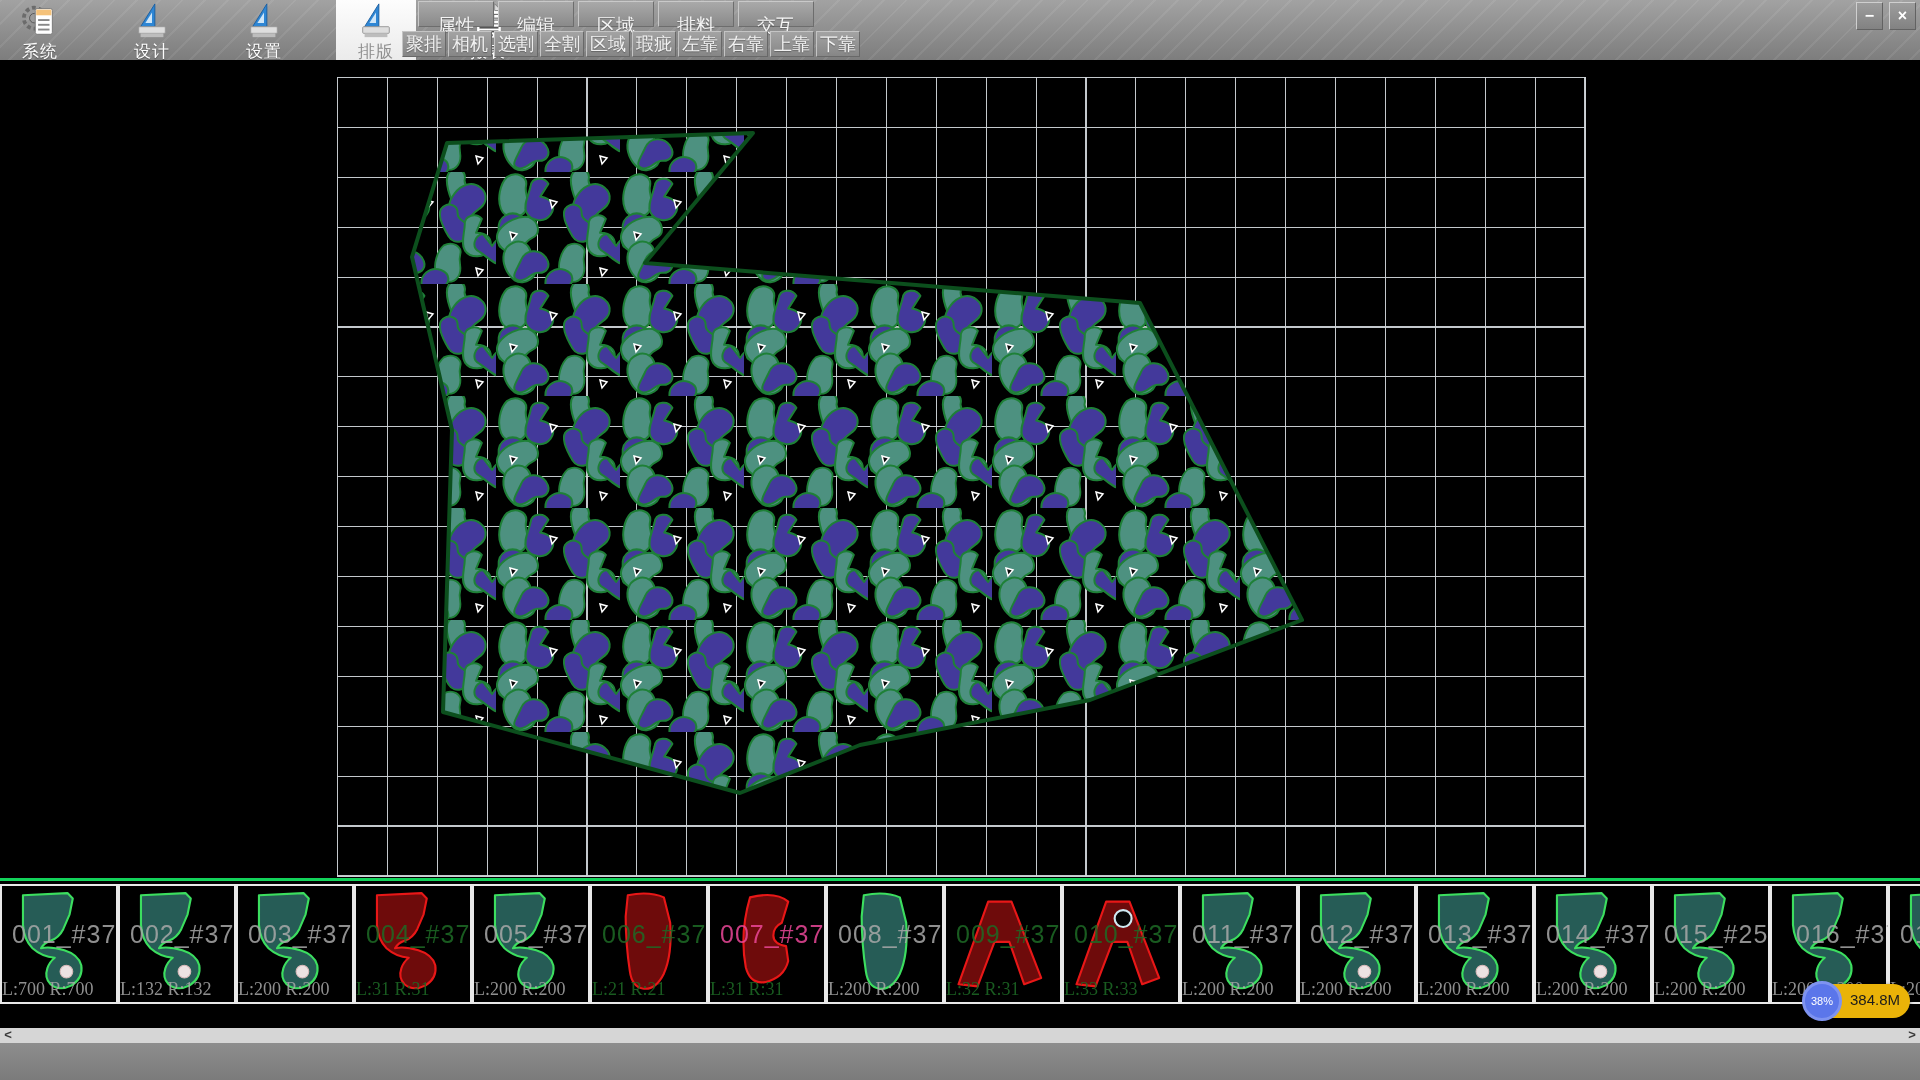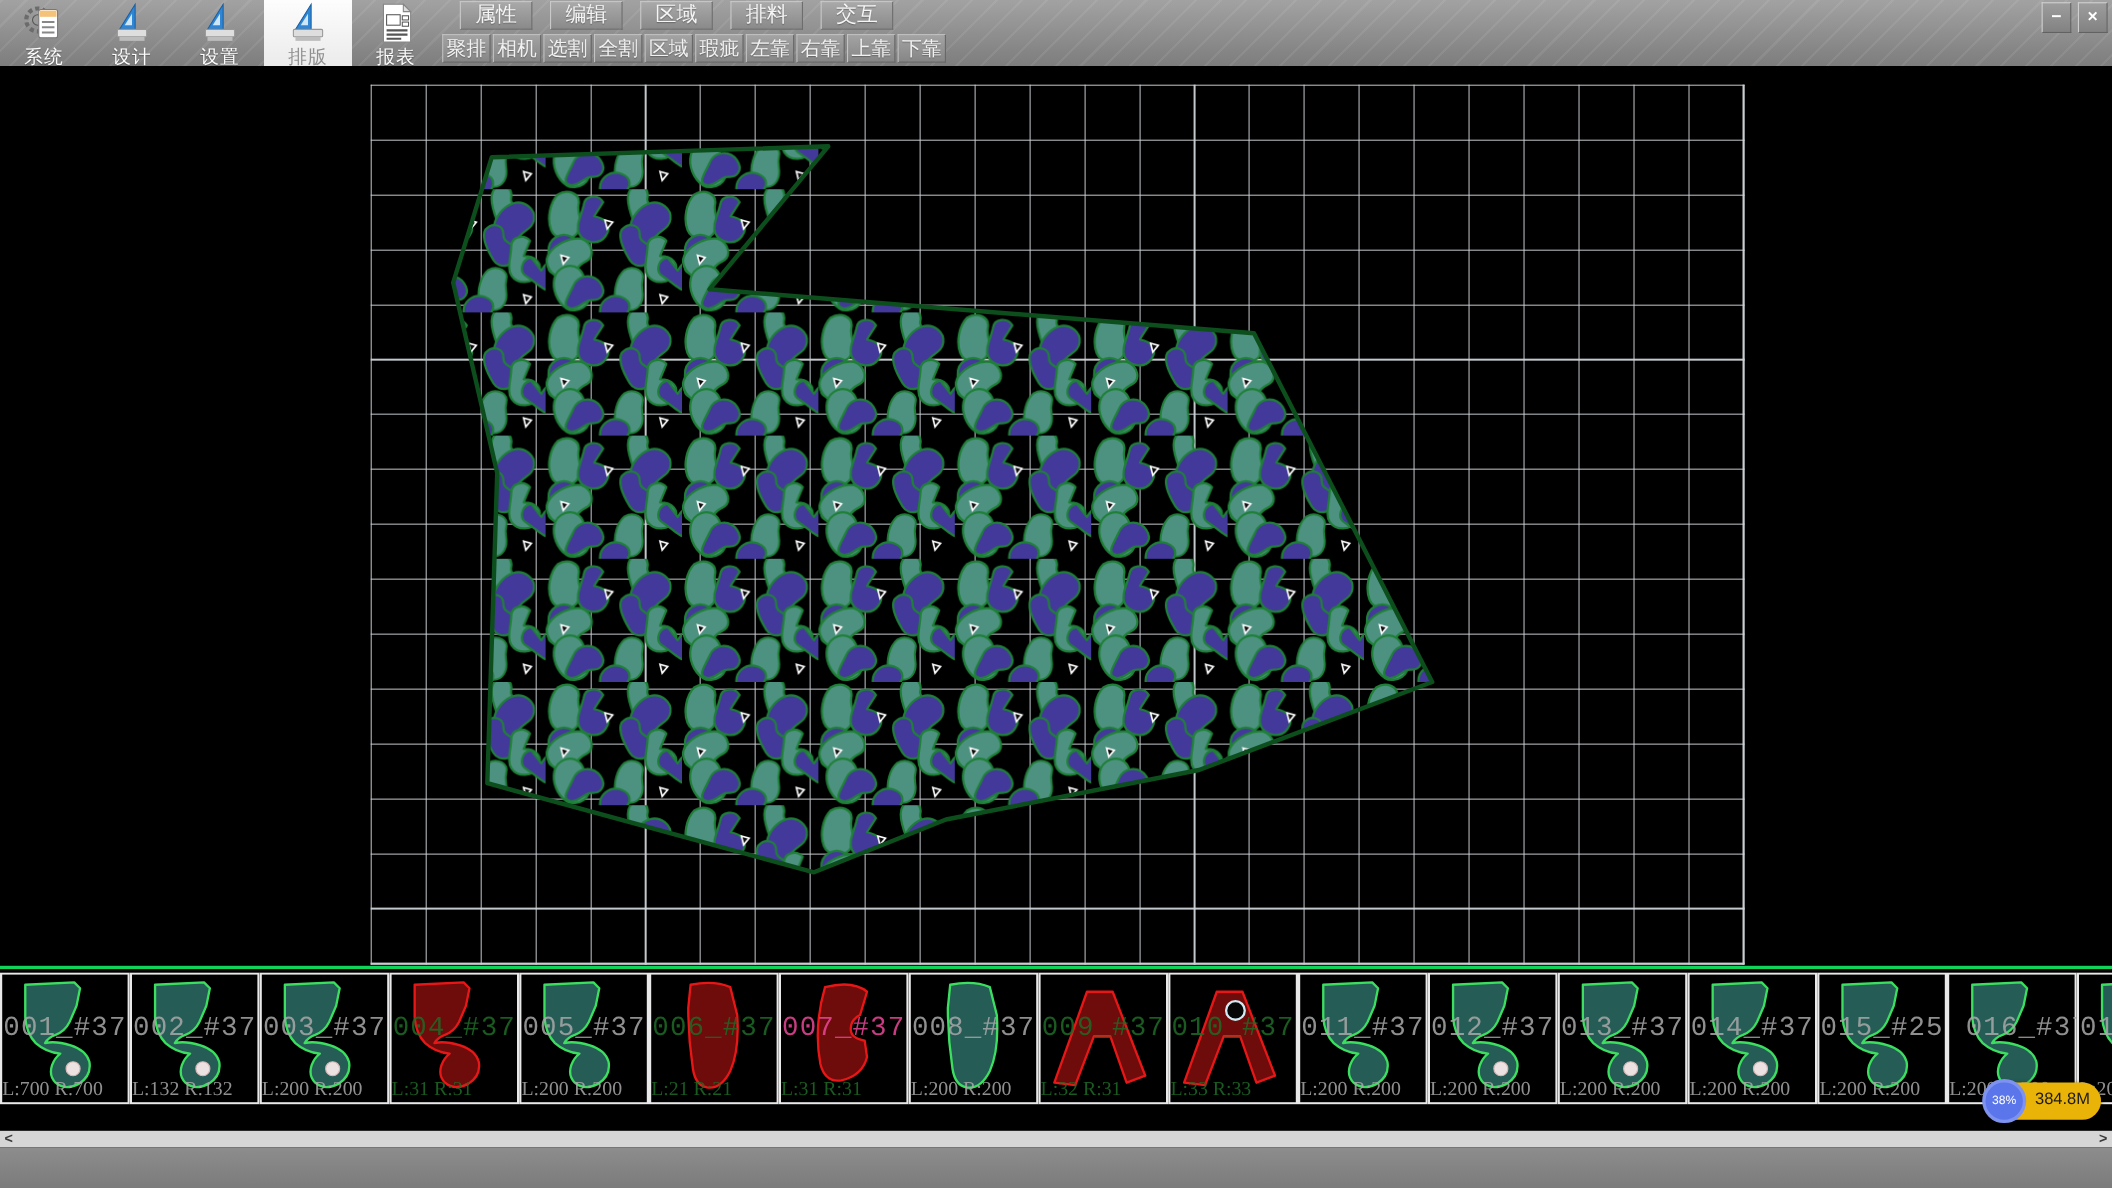--- a/index.html
+++ b/index.html
@@ -5,33 +5,33 @@
   html,body{margin:0;padding:0;width:1920px;height:1080px;overflow:hidden;background:#000;
     font-family:"Liberation Sans","DejaVu Sans",sans-serif;-webkit-font-smoothing:antialiased;}
   .app{position:relative;width:1920px;height:1080px;}
 
   
   .toolbar{position:absolute;top:0;left:0;width:1920px;height:60px;
     background:linear-gradient(#a2a2a2,#7d7d7d);
     border-bottom:1px solid #5e5e5e;}
   .toolbar .streaks{position:absolute;inset:0;
     background:repeating-linear-gradient(135deg,rgba(255,255,255,.07) 0 2px,transparent 2px 16px);pointer-events:none;}
-  .modules{position:absolute;left:0;top:0;height:60px;display:flex;}
+  .modules{position:absolute;left:0;top:0;height:60px;display:flex;gap:32px;}
   .module{position:relative;width:80px;height:60px;display:flex;flex-direction:column;align-items:center;cursor:default;}
   .module.active{background:linear-gradient(#fdfdfd,#ebebeb);}
   .mod-icon{margin-top:2px;width:38px;height:38px;display:block;}
   .mod-icon svg{width:38px;height:38px;display:block;}
   .mod-label{font-size:17px;color:#fdfdfd;margin-top:0px;text-shadow:0 1px 1px rgba(0,0,0,.35);letter-spacing:1px;}
   .module.active .mod-label{color:#8f8f8f;text-shadow:none;}
 
   .menurow{position:absolute;left:418px;top:1px;display:flex;}
-  .menubtn{width:66px;height:26px;margin-right:16px;font-size:19px;line-height:24px;text-align:center;
+  .menubtn{width:76px;height:26px;margin-right:4px;font-size:19px;line-height:24px;text-align:center;
     color:#f5f5f5;background:linear-gradient(#a9a9a9,#8a8a8a);
     border:1px solid;border-color:#c9c9c9 #6d6d6d #6d6d6d #c9c9c9;
-    text-shadow:0 1px 1px rgba(0,0,0,.3);padding:0;font-family:inherit;}
+    text-shadow:0 1px 1px rgba(0,0,0,.3);padding:12px;font-family:inherit;}
   .toolrow{position:absolute;left:402px;top:31px;display:flex;}
   .toolbtn{width:44px;height:26px;margin-right:2px;font-size:18px;line-height:24px;text-align:center;
     color:#f2f2f2;background:linear-gradient(#a3a3a3,#868686);
     border:1px solid;border-color:#c4c4c4 #686868 #686868 #c4c4c4;
     text-shadow:0 1px 1px rgba(0,0,0,.3);padding:0;font-family:inherit;}
 
   .winbtns{position:absolute;right:4px;top:2px;display:flex;gap:6px;}
   .winbtn{width:27px;height:28px;font-size:16px;font-weight:bold;color:#fff;text-align:center;line-height:26px;
     background:linear-gradient(#9d9d9d,#828282);border:1px solid;border-color:#cfcfcf #626262 #626262 #cfcfcf;
     padding:0;font-family:inherit;}
@@ -43,22 +43,22 @@
       repeating-linear-gradient(to right,rgba(206,211,215,.95) 0 1px,transparent 1px 49.9px),
       repeating-linear-gradient(to bottom,rgba(206,211,215,.95) 0 1px,transparent 1px 49.9px);
     border-right:1px solid rgba(206,211,215,.95);border-bottom:1px solid rgba(206,211,215,.95);}
   .hide-svg{position:absolute;inset:0;width:1920px;height:818px;}
 
   
   .sep{position:absolute;top:878px;left:0;width:1920px;height:3px;background:#12d35a;}
   .strip{position:absolute;top:884px;left:0;width:1920px;height:120px;display:flex;overflow:hidden;}
   .cell{position:relative;flex:0 0 114px;width:114px;height:116px;border:2px solid #e9e9e9;background:#000;}
   .cell svg.part{position:absolute;left:4px;top:2px;width:106px;height:112px;}
-  .part-label{position:absolute;left:0;top:34px;width:100%;text-align:center;
-    font-family:Liberation Mono, monospace;font-size:25px;letter-spacing:1px;opacity:.85;}
+  .part-label{position:absolute;left:10px;top:34px;width:100%;
+    font-family:Liberation Sans, sans-serif;font-size:25px;letter-spacing:1px;opacity:.85;}
   .part-lr{position:absolute;left:0;bottom:2px;width:100%;
     font-family:"Liberation Serif","DejaVu Serif",serif;font-size:18px;opacity:.85;}
 
   
   .pill{position:absolute;left:1806px;top:984px;width:104px;height:34px;border-radius:17px;background:#eab308;
     box-shadow:0 1px 4px rgba(0,0,0,.45);z-index:5;}
   .pill .circle{position:absolute;left:-4px;top:-3px;width:40px;height:40px;border-radius:50%;
     background:#5b76ea;border:3px solid #7e93f0;box-sizing:border-box;
     display:flex;align-items:center;justify-content:center;color:#fff;font-size:11px;}
   .pill .mem{position:absolute;left:44px;top:7px;font-size:15px;color:#1c1c1c;text-align:center;}

